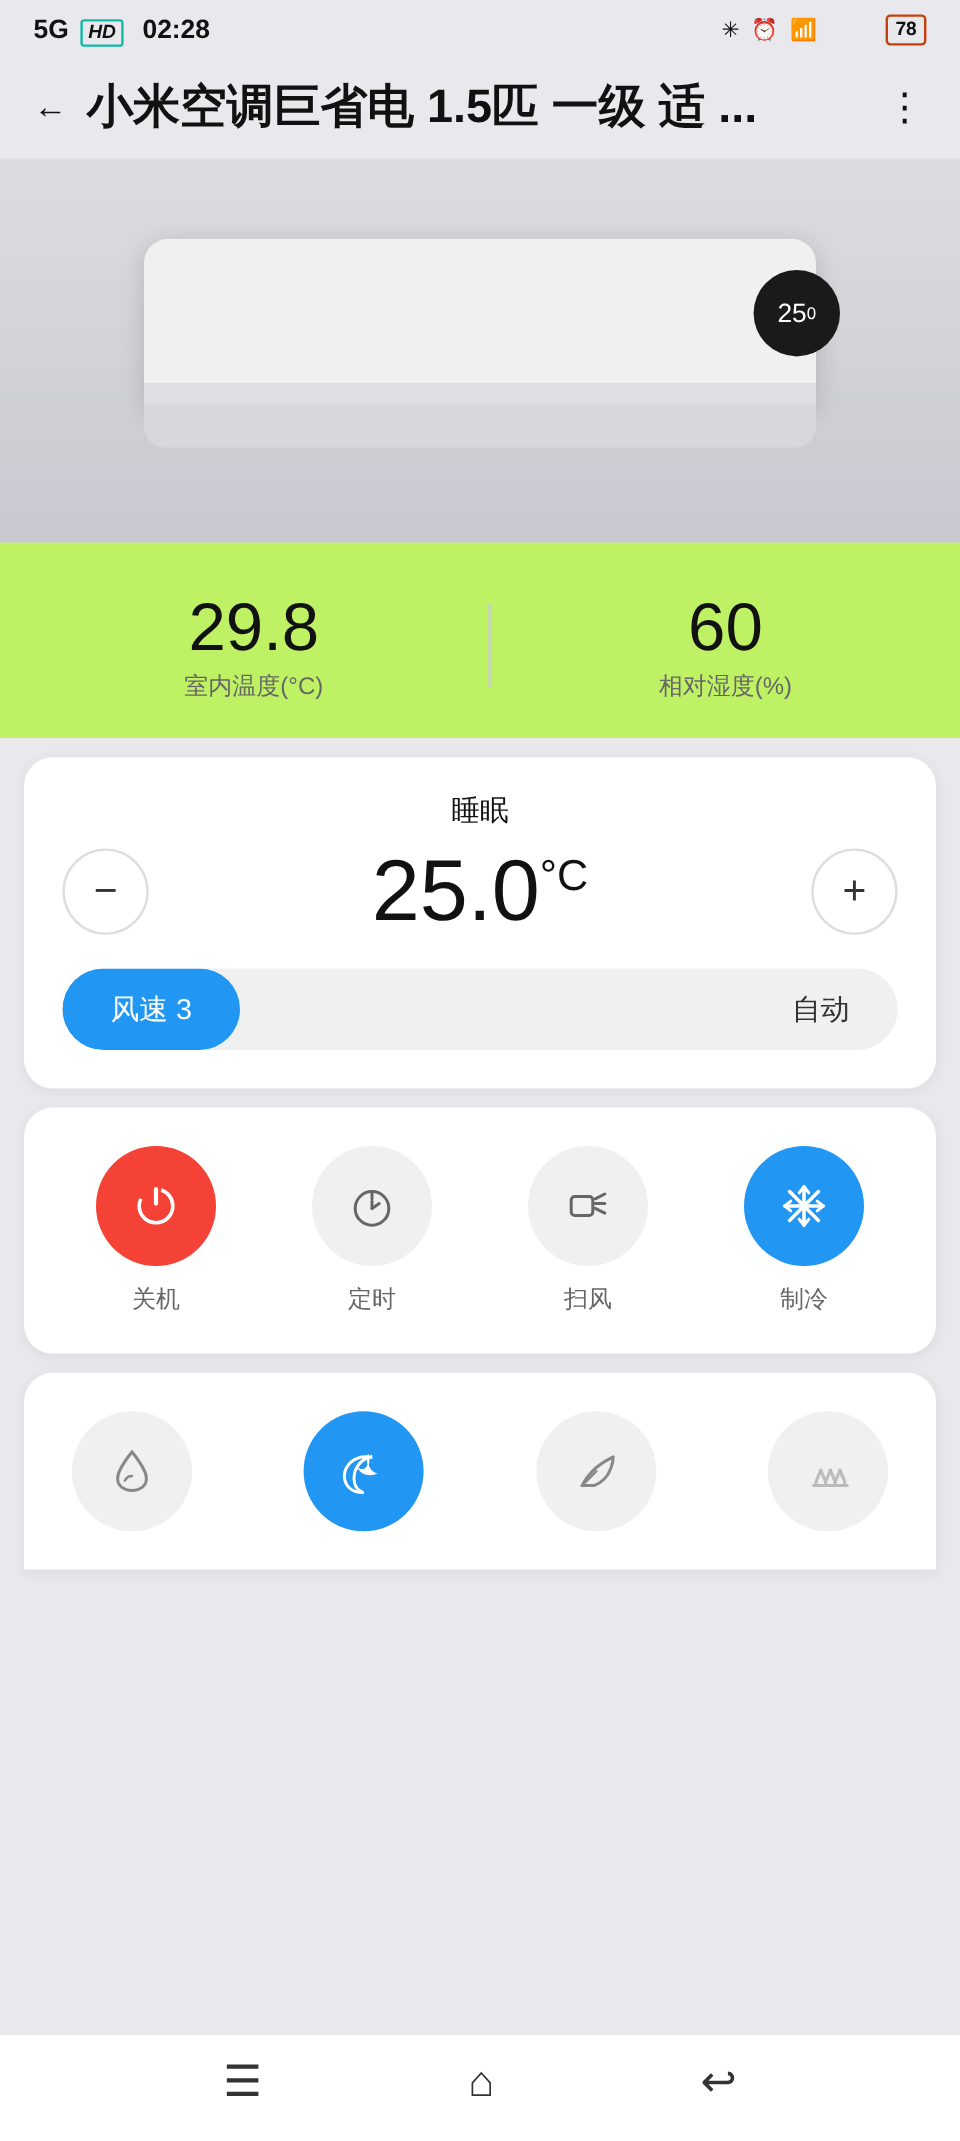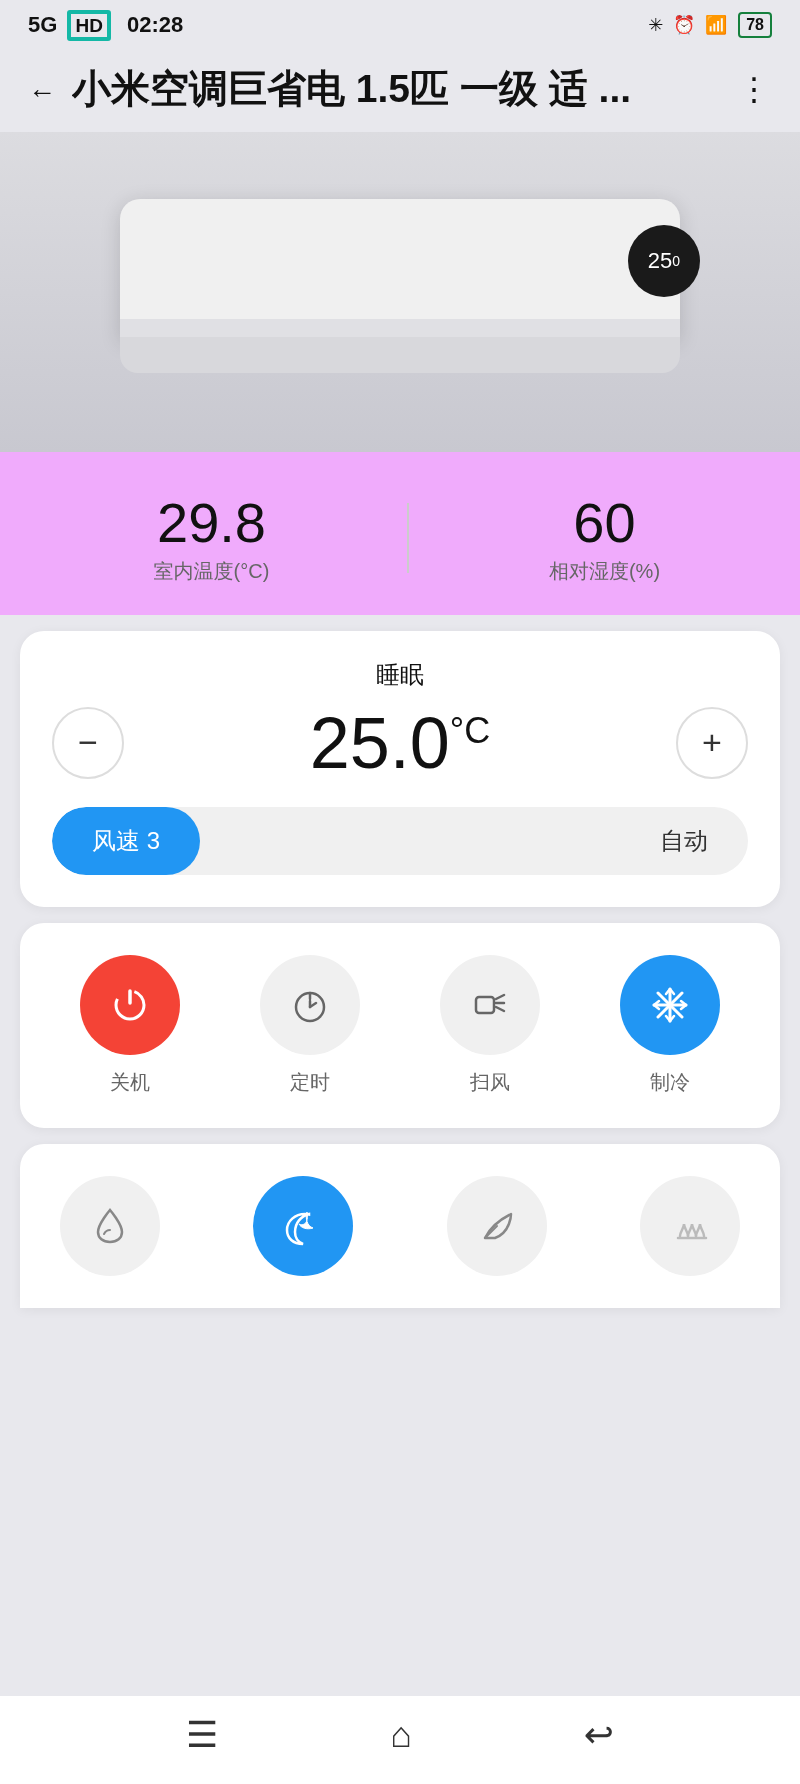--- a/index.html
+++ b/index.html
@@ -33,23 +33,24 @@
     .status-icon {
       font-size: 18px;
       color: #111;
     }
     .battery-icon {
       display: inline-flex;
       align-items: center;
       font-size: 16px;
       font-weight: 600;
       color: #111;
-      border: 2px solid #15803d;
+      border: 2px solid #c2410c;
       border-radius: 4px;
       padding: 2px 6px;
+      margin-left: 47px;
     }
 
     
     .header {
       display: flex;
       align-items: center;
       padding: 16px 28px;
       background: #e8e8ed;
       gap: 16px;
     }
@@ -127,21 +128,21 @@
       font-size: 22px;
       font-weight: 500;
     }
     .temp-badge-sub {
       font-size: 14px;
       vertical-align: super;
     }
 
     
     .stats-section {
-      background: #f0abfc;
+      background: #bef264;
       padding: 40px 0 30px 16px;
       display: flex;
       justify-content: center;
       align-items: center;
       gap: 0;
     }
     .stat-item {
       text-align: center;
       flex: 1;
     }
@@ -321,21 +322,21 @@
       color: #333;
       cursor: pointer;
     }
   </style>
 </head>
 <body>
 
 <div class="status-bar">
   <div class="status-left">
     <span>5G</span>
-    <span style="font-size:19px;border:4px solid #14b8a6;border-radius:3px;padding:1px 4px;margin-left:4px;">HD</span>
+    <span style="font-size:16px;border:2px solid #14b8a6;border-radius:3px;padding:1px 4px;margin-left:4px;font-style:italic;">HD</span>
     <span style="margin-left:10px;">02:28</span>
   </div>
   <div class="status-right">
     <span class="status-icon">✳</span>
     <span class="status-icon">⏰</span>
     <span class="status-icon">📶</span>
     <span class="battery-icon">
       <span>78</span>
     </span>
   </div>

